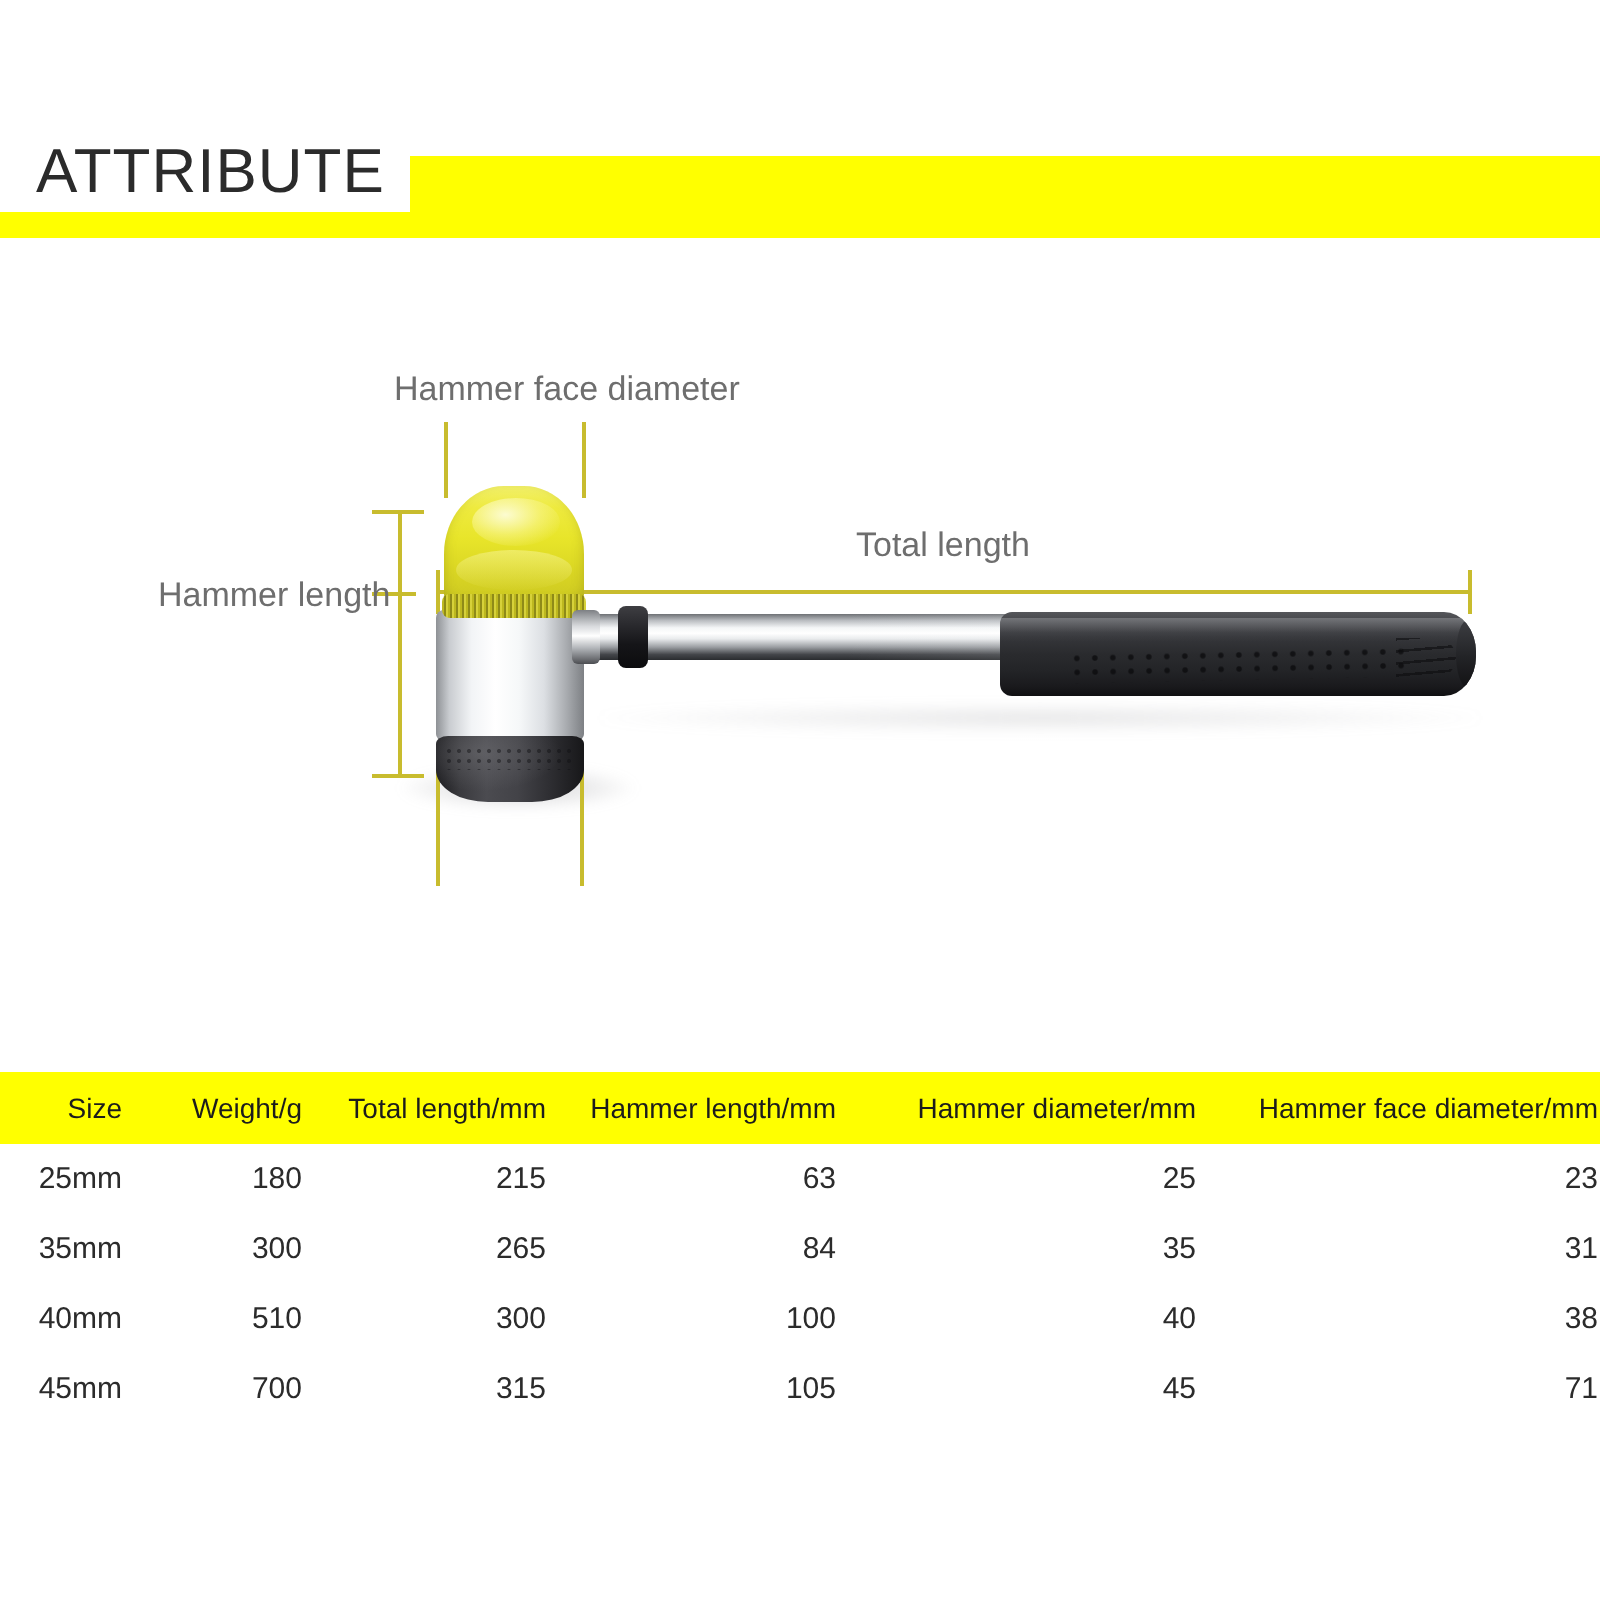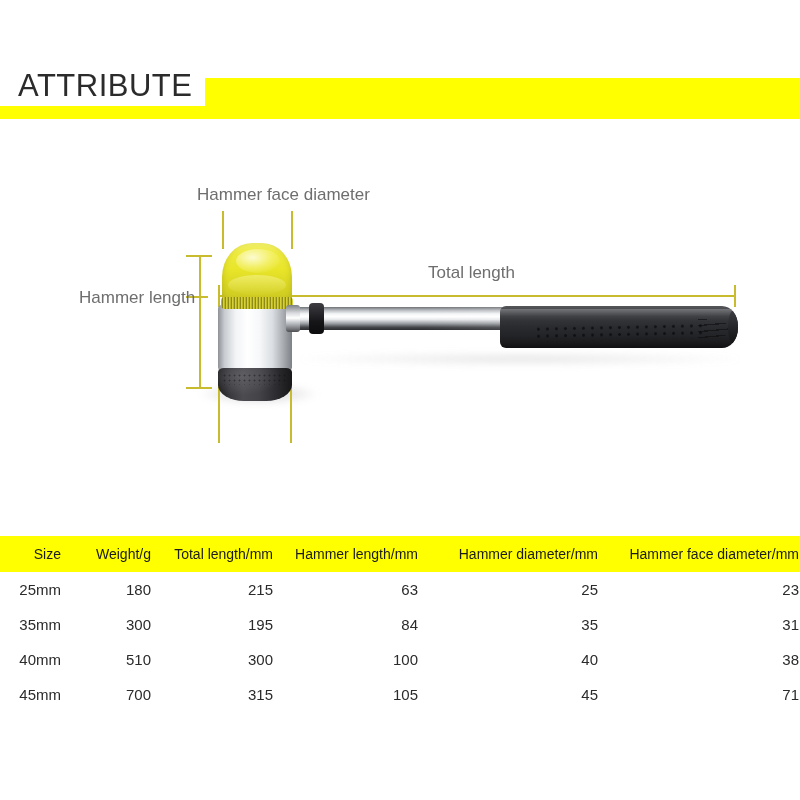--- a/index.html
+++ b/index.html
@@ -474,21 +474,21 @@
         <td>25mm</td>
         <td>180</td>
         <td>215</td>
         <td>63</td>
         <td>25</td>
         <td>23</td>
       </tr>
       <tr>
         <td>35mm</td>
         <td>300</td>
-        <td>195</td>
+        <td>265</td>
         <td>84</td>
         <td>35</td>
         <td>31</td>
       </tr>
       <tr>
         <td>40mm</td>
         <td>510</td>
         <td>300</td>
         <td>100</td>
         <td>40</td>

